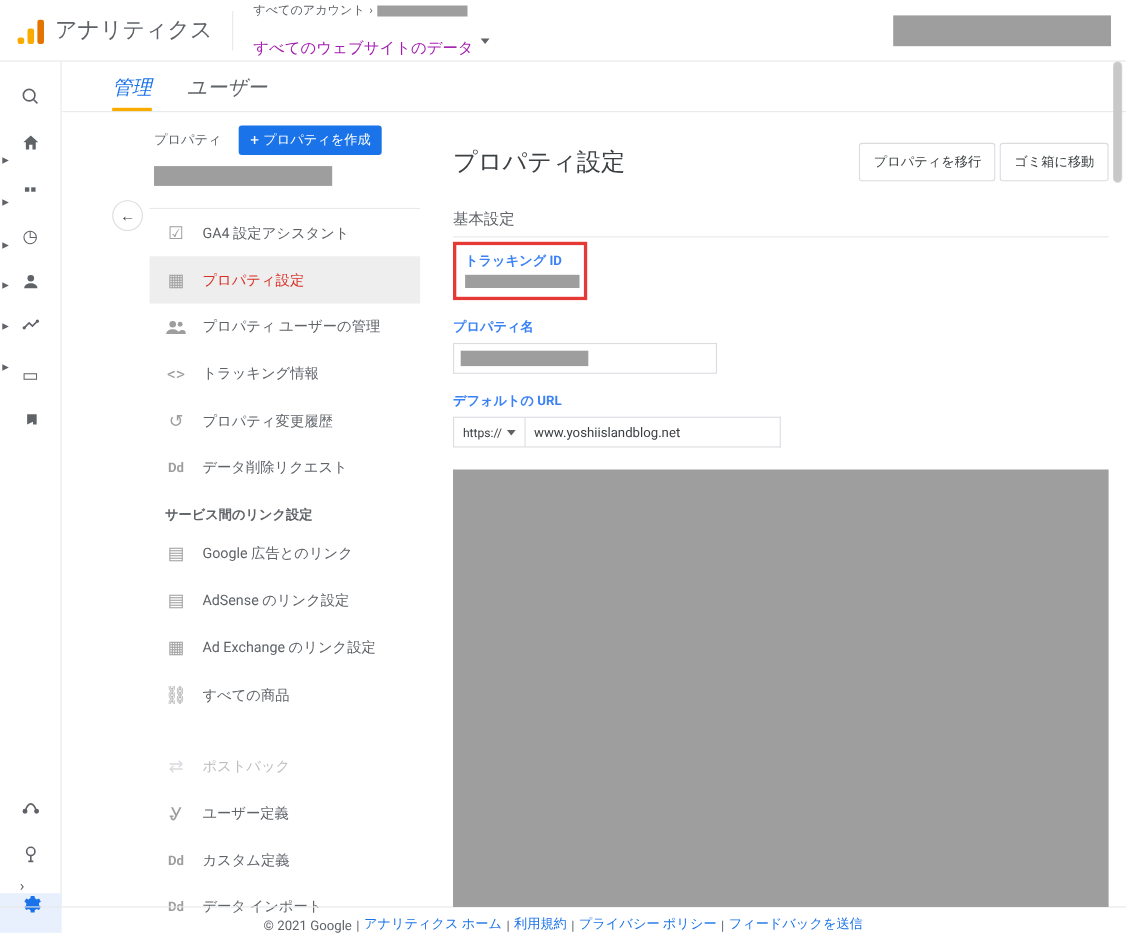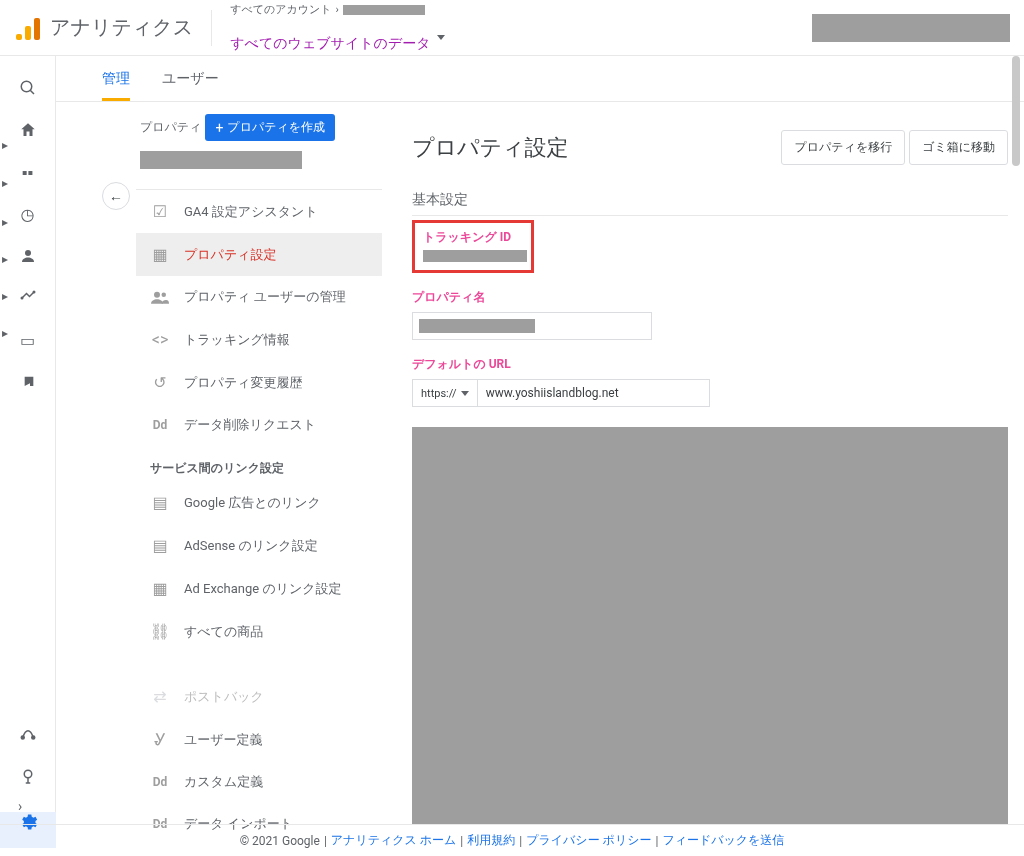--- a/index.html
+++ b/index.html
@@ -27,28 +27,28 @@
 .left-rail .rail-icon { width: 20px; height: 20px; color: #5f6368; display: flex; align-items: center; justify-content: center; font-size: 16px; cursor: pointer; }
 .rail-bottom { position: absolute; bottom: 0; left: 0; width: 56px; display: flex; flex-direction: column; align-items: center; gap: 8px; padding-bottom: 8px;}
 .rail-bottom .rail-icon { height: 36px; }
 .gear-active { background: #e8f0fe; color: #1a73e8; width: 56px; text-align: center; }
 .caret-left { position: absolute; left: 2px; color: #5f6368; font-size: 12px; }
 .caret-left.i1{top:82px} .caret-left.i2{top:120px} .caret-left.i3{top:159px} .caret-left.i4{top:196px} .caret-left.i5{top:233px} .caret-left.i6{top:270px}
 
 
 .content { position: absolute; left: 56px; top: 56px; right: 0; bottom: 32px; }
 .tabs { height: 46px; display: flex; align-items: stretch; padding-left: 46px; gap: 32px; border-bottom: 1px solid #e8e8e8; }
-.tab { display: flex; align-items: center; font-size: 14px; color: #5f6368; cursor: pointer; border-bottom: 3px solid transparent; padding-top: 3px; }
+.tab { display: flex; align-items: center; font-size: 18px; color: #5f6368; cursor: pointer; border-bottom: 3px solid transparent; padding-top: 3px; font-style: italic; }
 .tab.active { color: #1a73e8; border-bottom-color: #f9ab00; }
 
 
 .admin-panel { position: absolute; top: 46px; left: 0; right: 0; bottom: 0; display: flex; }
 .collapse-btn { position: absolute; left: 46px; top: 80px; width: 28px; height: 28px; border: 1px solid #dadce0; background: #fff; border-radius: 50%; display: flex; align-items: center; justify-content: center; font-size: 14px; color: #3c4043; cursor: pointer; z-index: 2; }
 .property-col { width: 246px; margin-left: 80px; padding-top: 12px; }
-.prop-head { display: flex; align-items: center; gap: 4px; padding: 0 4px 4px 4px; }
+.prop-head { display: flex; align-items: center; gap: 16px; padding: 0 4px 4px 4px; }
 .prop-head-label { font-size: 12px; color: #5f6368; }
 .create-btn { background: #1a73e8; color: #fff; font-size: 12px; padding: 5px 10px; border-radius: 3px; display: flex; align-items: center; gap: 4px; cursor: pointer; }
 .create-btn .plus { font-size: 14px; line-height: 1; }
 .prop-selector { width: 162px; height: 18px; background: #9e9e9e; margin: 6px 0 10px 4px; }
 .prop-selector-row { border-bottom: 1px solid #e8e8e8; padding-bottom: 10px; }
 .menu-list { display: flex; flex-direction: column; }
 .menu-item { display: flex; align-items: center; gap: 14px; padding: 12px 14px; font-size: 13px; color: #5f6368; cursor: pointer; }
 .menu-item.active { background: #eeeeee; color: #d93025; }
 .menu-item .mi-icon { width: 20px; color: #9e9e9e; display: flex; align-items: center; justify-content: center; font-size: 16px; }
 .menu-item.disabled { color: #bdbdbd; }
@@ -56,21 +56,21 @@
 .section-label { font-size: 12px; color: #5f6368; font-weight: 700; padding: 14px 14px 4px 14px; font-family: Liberation Mono, monospace; }
 
 
 .form-area { flex: 1; margin-left: 30px; padding-top: 28px; padding-right: 16px; overflow-y: auto; }
 .form-title-row { display: flex; align-items: center; justify-content: space-between; padding-bottom: 16px; }
 .form-title { font-size: 22px; color: #3c4043; font-weight: 400; }
 .title-buttons { display: flex; gap: 4px; }
 .title-btn { border: 1px solid #dadce0; background: #fff; color: #3c4043; font-size: 12px; padding: 8px 12px; border-radius: 3px; cursor: pointer; }
 .section-hdr { font-size: 14px; color: #5f6368; padding: 10px 0 6px 0; border-bottom: 1px solid #e8e8e8; margin-bottom: 4px; }
 .tracking-box { border: 3px solid #e53935; padding: 6px 8px 8px 8px; width: 122px; margin-top: 4px; }
-.field-label { font-size: 12px; font-weight: 700; color: #ec4899; }
+.field-label { font-size: 12px; font-weight: 700; color: #3b82f6; }
 .tracking-box .redact { width: 104px; height: 12px; background: #9e9e9e; margin-top: 4px; }
 .field-block { margin-top: 16px; }
 .text-input { margin-top: 6px; width: 240px; height: 28px; border: 1px solid #dadce0; padding: 0 6px; display: flex; align-items: center; }
 .text-input .redact { width: 116px; height: 14px; background: #9e9e9e; }
 .url-row { display: flex; margin-top: 6px; }
 .proto-sel { border: 1px solid #dadce0; font-size: 11px; color: #3c4043; padding: 5px 8px; height: 28px; display: flex; align-items: center; gap: 4px; cursor: pointer; }
 .url-input { border: 1px solid #dadce0; border-left: none; height: 28px; width: 232px; padding: 0 8px; font-size: 12px; color: #3c4043; display: flex; align-items: center; }
 .gray-block { background: #9e9e9e; margin-top: 20px; height: 408px; width: 100%; }
 
 .scrollbar-right { position: absolute; right: 4px; top: 56px; width: 8px; height: 110px; background: #c8c8c8; border-radius: 4px; }

